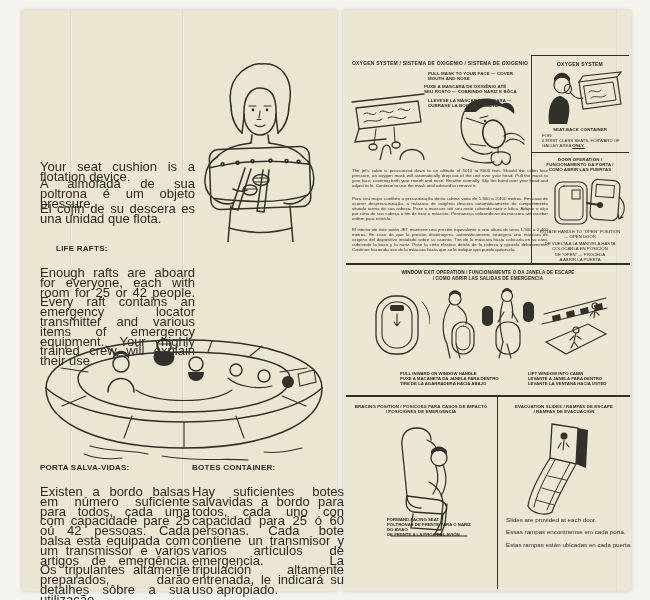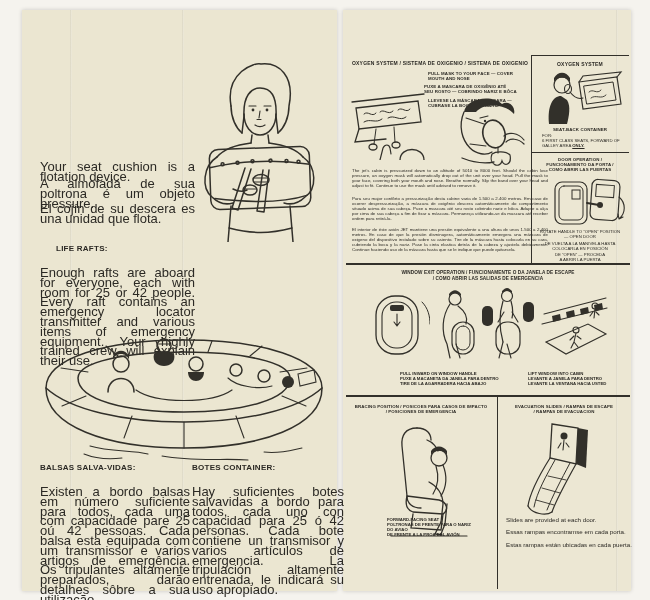--- a/index.html
+++ b/index.html
@@ -34,25 +34,25 @@
 <div class="abs crease" style="left:182px;top:10px;height:581px;"></div>
 <div class="abs crease" style="left:616px;top:10px;height:581px;"></div>
 
 <div class="t body-lg" style="left:40px;top:151px;width:155px;">Your seat cushion is a flotation device.</div>
 <div class="t body-lg" style="left:40px;top:168px;width:155px;">A almofada de sua poltrona é um objeto pressure.</div>
 <div class="t body-lg" style="left:40px;top:193px;width:155px;">El cojín de su descera es una unidad que flota.</div>
 
 <div class="t h1" style="left:40px;top:244px;padding-left:16px;">LIFE RAFTS:</div>
 <div class="t body-lg" style="left:40px;top:257px;width:155px;">Enough rafts are aboard for everyone, each with room for 25 or 42 people. Every raft contains an emergency locator transmitter and various items of emergency equipment. Your highly trained crew will explain their use.</div>
 
-<div class="t h1" style="left:40px;top:463px;">BALSAS SALVA-VIDAS:</div>
+<div class="t h1" style="left:40px;top:463px;">PORTA SALVA-VIDAS:</div>
 <div class="t body-lg" style="left:40px;top:476px;width:150px;">Existen a bordo balsas em número suficiente para todos, cada uma com capacidade pare 25 oú 42 pessoas. Cada balsa esta equipada com um transmissor e varios artigos de emergência. Os tripulantes altamente preparados, darão detalhes sôbre a sua utilização.</div>
 
 <div class="t h1" style="left:192px;top:463px;">BOTES CONTAINER:</div>
-<div class="t body-lg" style="left:192px;top:476px;width:152px;">Hay suficientes botes salvavidas a bordo para todos, cada uno con capacidad para 25 ó 42 personas. Cada bote contiene un transmisor y varios artículos de emergencia. La tripulación altamente entrenada, le indicará su uso apropiado.</div>
+<div class="t body-lg" style="left:192px;top:476px;width:152px;">Hay suficientes botes salvavidas a bordo para todos, cada uno con capacidad para 25 ó 60 personas. Cada bote contiene un transmisor y varios artículos de emergencia. La tripulación altamente entrenada, le indicará su uso apropiado.</div>
 
 <div class="abs" style="left:193px;top:56px;">
 <svg width="134" height="186" viewBox="0 0 134 186">
  <g fill="none" stroke="#32302a" stroke-width="1.5" stroke-linecap="round">
   <path d="M38,50 C32,16 62,6 68,8 C86,6 102,20 96,50 C96,62 91,72 85,77"></path>
   <path d="M38,50 C38,62 43,72 49,77"></path>
   <path d="M49,77 L51,60 C50,40 58,32 67,32 C78,32 84,40 83,60 L85,77"></path>
   <path d="M51,58 C51,70 58,79 67,79 C76,79 83,70 83,58"></path>
   <path d="M56,50 L63,50 M71,50 L78,50" stroke-width="1.1"></path>
   <circle cx="60" cy="54" r="1.4" fill="#32302a" stroke="none"></circle>

